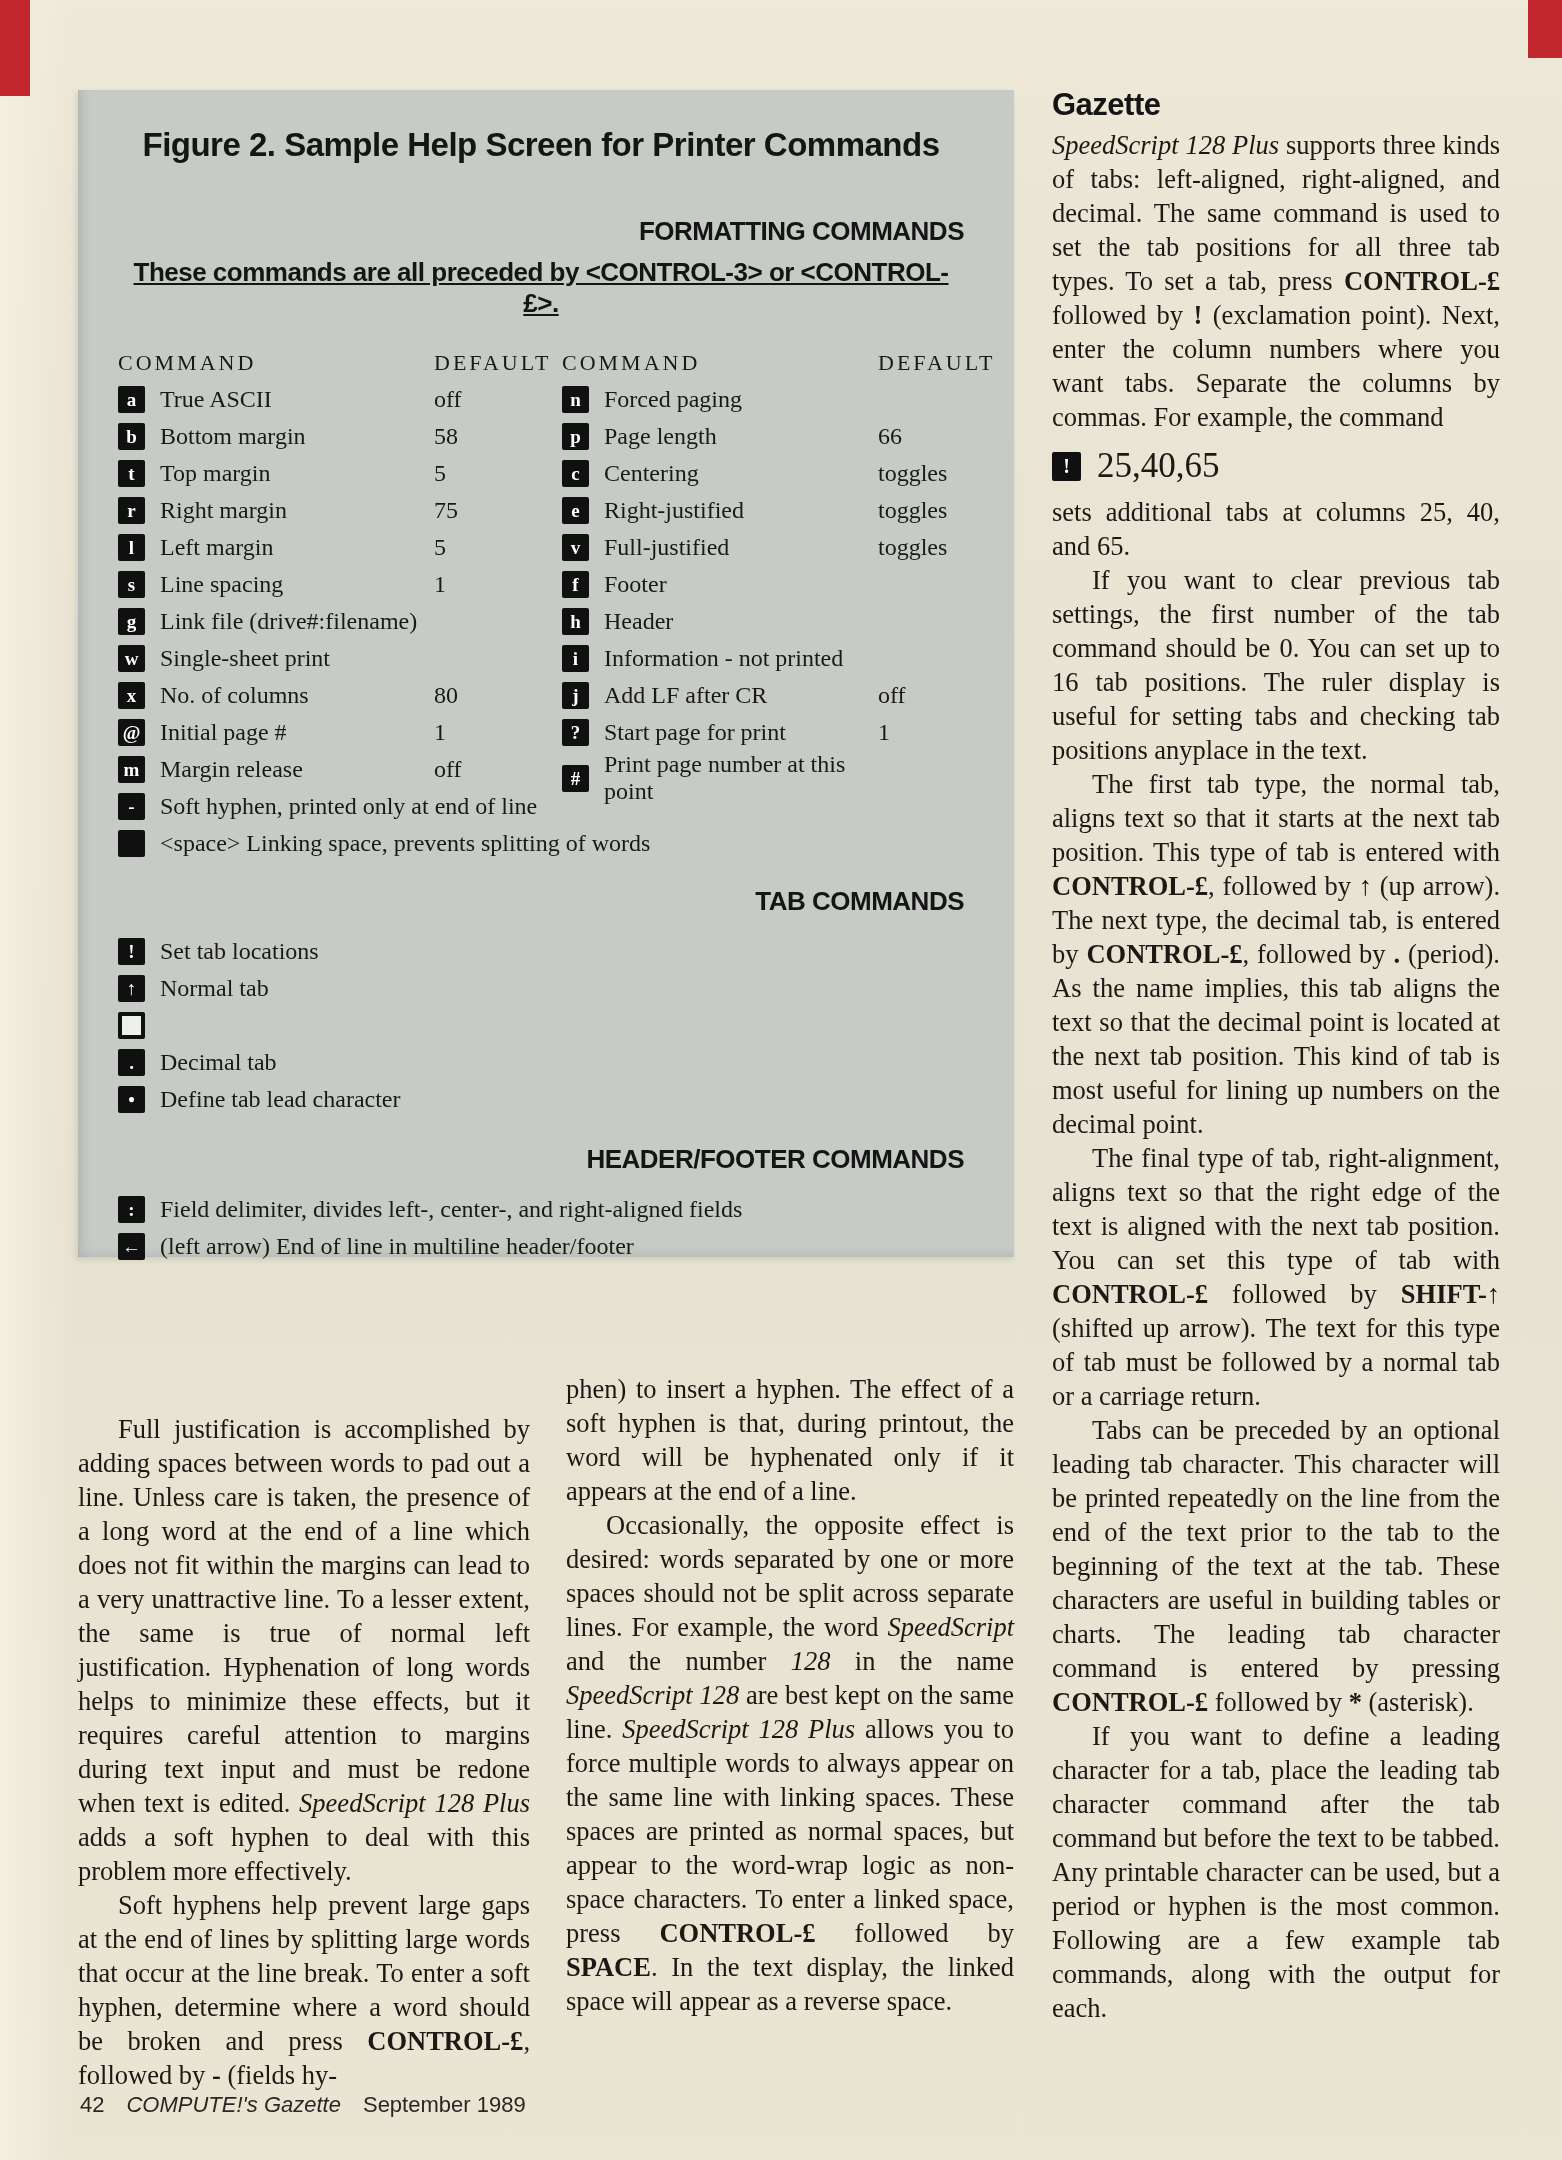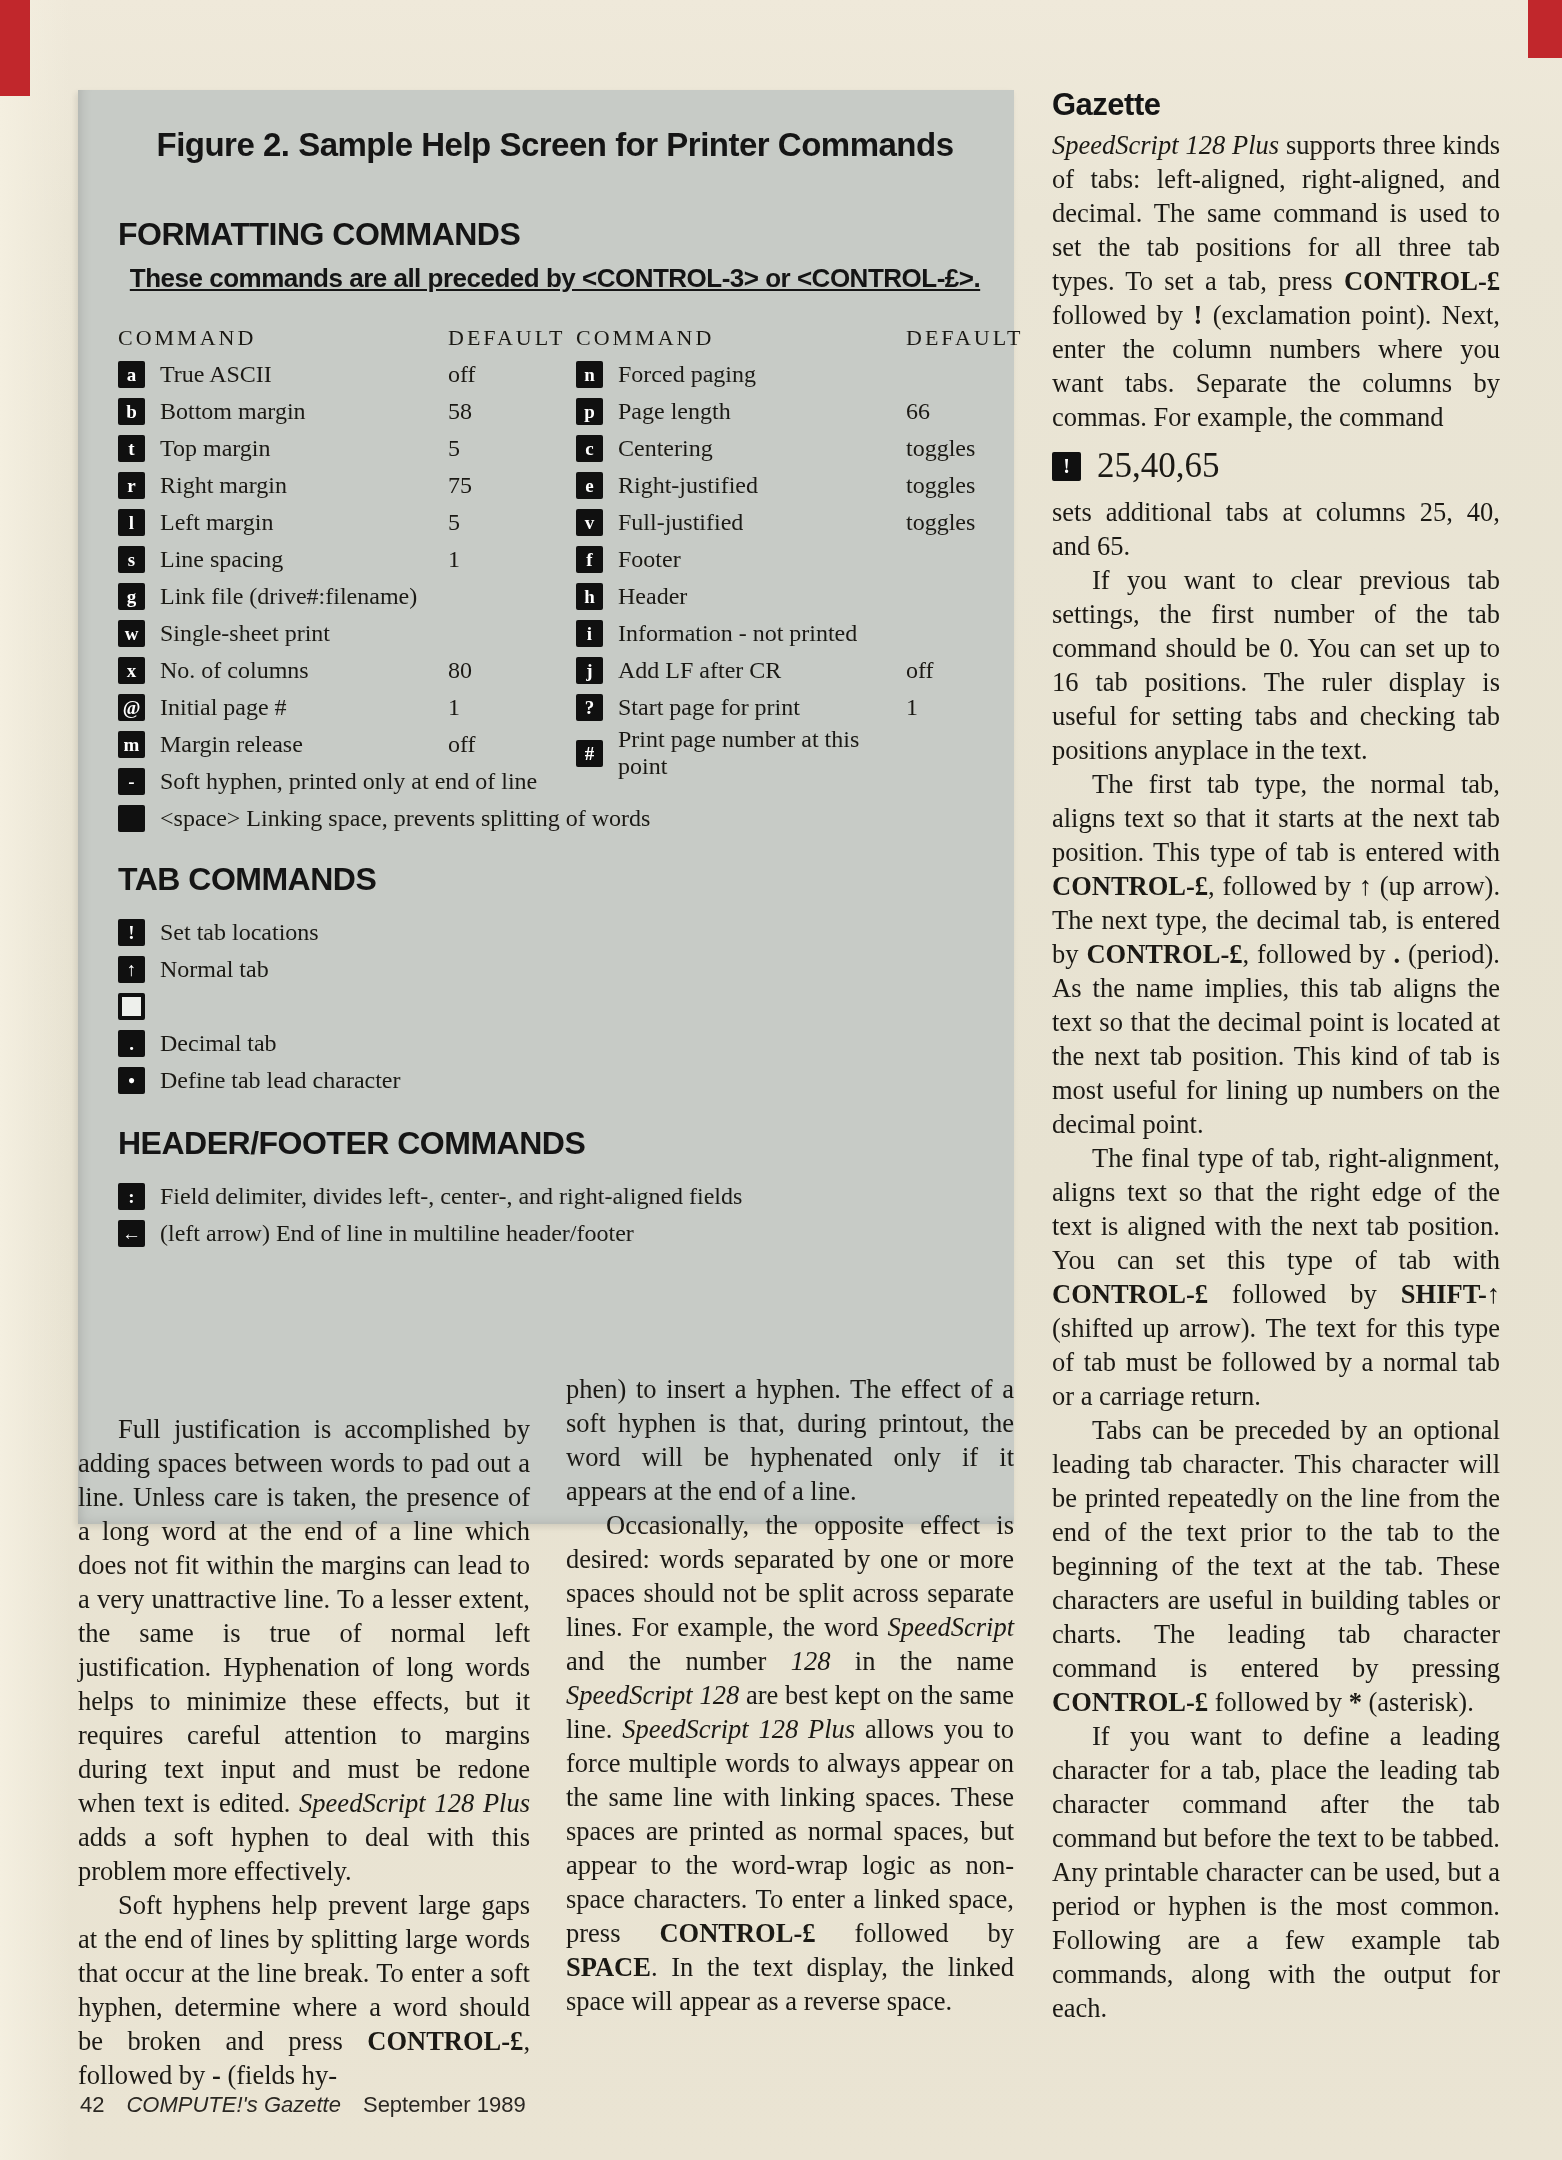--- a/index.html
+++ b/index.html
@@ -6,26 +6,26 @@
   .page{position:relative;width:1562px;height:2160px;overflow:hidden;
     background:linear-gradient(180deg,#efe9da 0%,#eae5d5 10%,#e7e2d1 55%,#eae4d3 100%);
     font-family:"Liberation Serif",serif;color:#1b1914;}
   .page::before{content:"";position:absolute;left:0;top:0;width:70px;height:100%;
     background:linear-gradient(90deg,#f4efe0,rgba(244,239,224,0));pointer-events:none;}
   .red-corner{position:absolute;background:#c1272c;}
   .red-tl{left:0;top:0;width:30px;height:96px;}
   .red-tr{right:0;top:0;width:34px;height:58px;}
 
   
-  .figure-panel{position:absolute;left:78px;top:90px;width:936px;height:1434px;
-    background:#c7cbc6;box-sizing:border-box;padding:30px 22px 30px 40px;
+  .figure-panel{position:absolute;left:78px;top:90px;width:936px;height:1167px;
+    background:#c7cbc6;box-sizing:border-box;padding:30px 50px 30px 40px;
     box-shadow:inset 8px -6px 14px -8px rgba(0,0,0,.18), -2px 3px 6px rgba(0,0,0,.10);}
   .hsans{font-family:"Liberation Sans",sans-serif;font-weight:700;letter-spacing:-.5px;color:#151515;}
   .fig-title{font-size:33px;text-align:center;margin:6px 0 0;}
-  .fig-h2{font-size:32px;text-align:left;margin:0;}
+  .fig-h2{font-size:26px;text-align:right;margin:0;}
   .fmt-heading{margin-top:52px;}
   .fig-sub{font-size:26px;text-align:center;margin:10px 0 0;text-decoration:underline;}
   .tables{display:grid;grid-template-columns:1fr 1fr;column-gap:42px;margin-top:26px;font-size:24px;}
   .crow{display:grid;grid-template-columns:42px 1fr 86px;align-items:center;height:37px;}
   .thead{height:36px;font-size:22px;letter-spacing:3px;}
   .thead .clbl{grid-column:1/3;}
   .cdef{}
   .kbd{display:inline-flex;align-items:center;justify-content:center;box-sizing:border-box;
     width:27px;height:27px;background:#101010;color:#fff;font-weight:700;font-size:19px;
     line-height:1;border-radius:2px;flex:none;}

